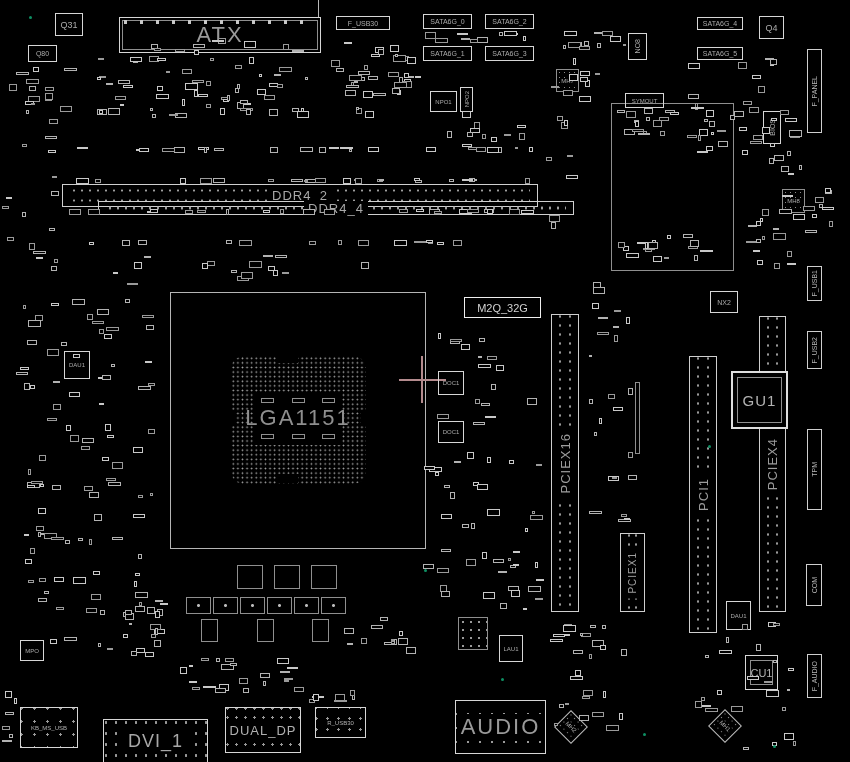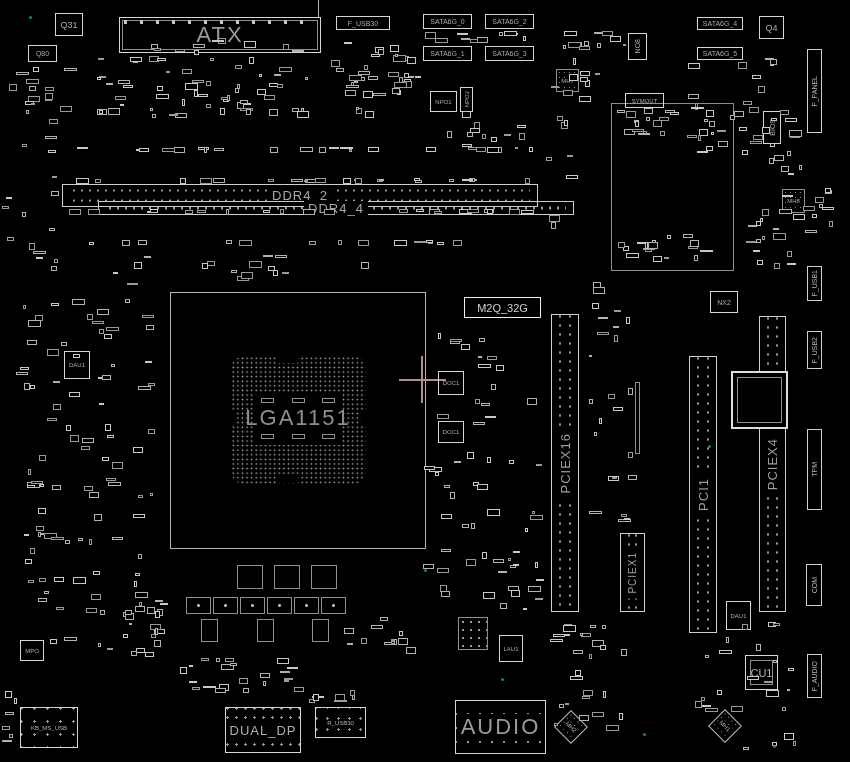--- a/index.html
+++ b/index.html
@@ -185,20 +185,23 @@
   </div>
   <div class="c slot" style="left:759px;top:316px;width:27px;height:296px;">
     <div class="cover">
         <span>PCIEX4</span>
       </div>
   </div>
   <div class="c bd" style="left:635px;top:382px;width:5px;height:72px;"></div>
 
   <div class="c" style="left:731px;top:371px;width:57px;height:58px;border:2px solid #dedede;background:#000;">
     <div class="c bd" style="left:4px;top:4px;right:4px;bottom:4px;"></div>
+    <div class="cover">
+        <span class="t15" style="color:#b2b2b2;">GU1</span>
+      </div>
   </div>
 
   <div class="c edge" style="left:807px;top:266px;width:15px;height:35px;">
     <div class="cover">
         <span>F_USB1</span>
       </div>
   </div>
   <div class="c edge" style="left:807px;top:331px;width:15px;height:38px;">
     <div class="cover">
         <span>F_USB2</span>
@@ -258,20 +261,25 @@
     </div>
 
   <div class="c bb dots" style="left:225px;top:707px;width:76px;height:46px;background-size:9px 9px;background-position:6px 5px;">
     <div class="cover">
         <span class="tag t13" style="color:#b0b0b0;">DUAL_DP</span>
       </div>
   </div>
   <div class="c bb dots" style="left:455px;top:700px;width:91px;height:54px;background-size:12px 14px;background-position:6px 6px;">
     <div class="cover">
         <span class="tag t22" style="color:#9a9a9a;">AUDIO</span>
+      </div>
+  </div>
+  <div class="c bb dots" style="left:103px;top:719px;width:105px;height:43px;border-bottom:none;background-size:10px 11px;background-position:7px 8px;">
+    <div class="cover">
+        <span class="tag t18" style="color:#a8a8a8;">DVI_1</span>
       </div>
   </div>
   <div class="c bb dots" style="left:20px;top:707px;width:58px;height:41px;background-size:13px 13px;background-position:7px 7px;">
     <div class="cover">
         <span class="tag t6" style="color:#b0b0b0;">KB_MS_USB</span>
       </div>
   </div>
   <div class="c bb dots" style="left:315px;top:707px;width:51px;height:31px;background-size:11px 11px;background-position:6px 5px;">
     <div class="cover">
         <span class="tag t6" style="color:#b0b0b0;">R_USB30</span>

